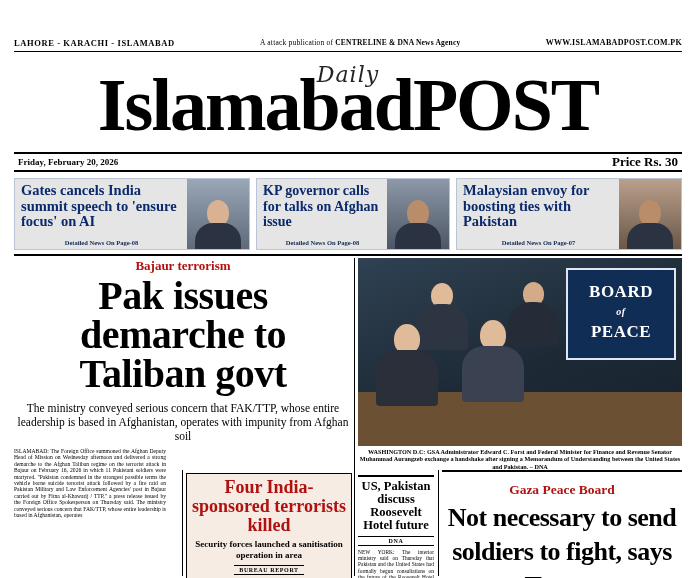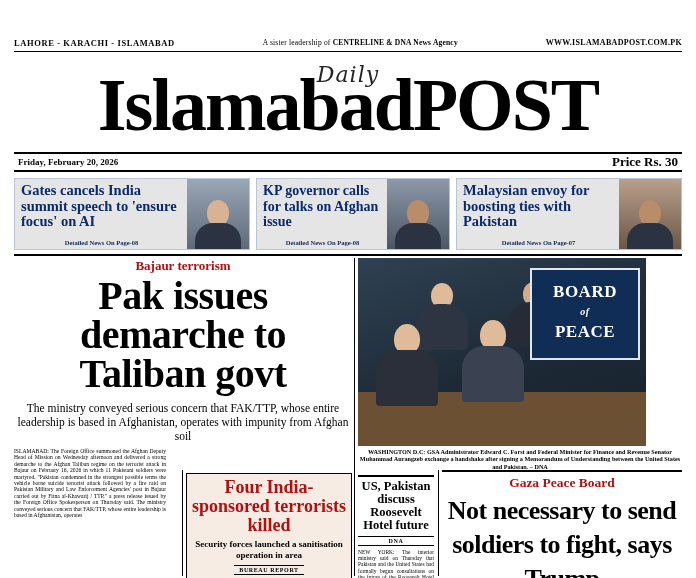--- a/index.html
+++ b/index.html
@@ -283,21 +283,21 @@
     padding: 1px 0;
     width: 70px;
     margin-left: auto;
     margin-right: auto;
   }
   
   .photo-main {
     position: absolute;
     left: 358px;
     top: 258px;
-    width: 288px;
+    width: 324px;
     height: 188px;
     overflow: hidden;
     background: #23313f;
   }
   .pm-bg {
     position: absolute; inset: 0;
     background: linear-gradient(160deg,#2f4152 0%, #1d2a36 55%, #16202a 100%);
   }
   .pm-board {
     position: absolute;
@@ -398,21 +398,21 @@
     left: 442px;
     top: 470px;
     width: 240px;
   }
   .gaza .kick {
     text-align: center;
     font-weight: bold;
     font-size: 13.5px;
     color: #b0110f;
     border-top: 2px solid #000;
-    padding-top: 3px;
+    padding-top: 10px;
   }
   .gaza h2 {
     margin: 3px 0 0 0;
     text-align: center;
     font-family: "Liberation Serif", serif;
     font-weight: bold;
     font-size: 26px;
     line-height: 34px;
     letter-spacing: -.5px;
   }
@@ -422,21 +422,21 @@
   }
 </style>
 </head>
 <body>
 
 <div class="page">
 
   <div class="topstrip">
     <div class="left">LAHORE - KARACHI - ISLAMABAD</div>
     <div class="mid">
-      <span>A sister leadership of </span><b>CENTRELINE &amp; DNA News Agency</b>
+      <span>A attack publication of </span><b>CENTRELINE &amp; DNA News Agency</b>
     </div>
     <div class="right">WWW.ISLAMABADPOST.COM.PK</div>
   </div>
 
   <div class="masthead">
     <div class="daily">Daily</div>
     <div class="title">
       <span class="isl">Islamabad</span><span class="post">POST</span>
     </div>
   </div>

